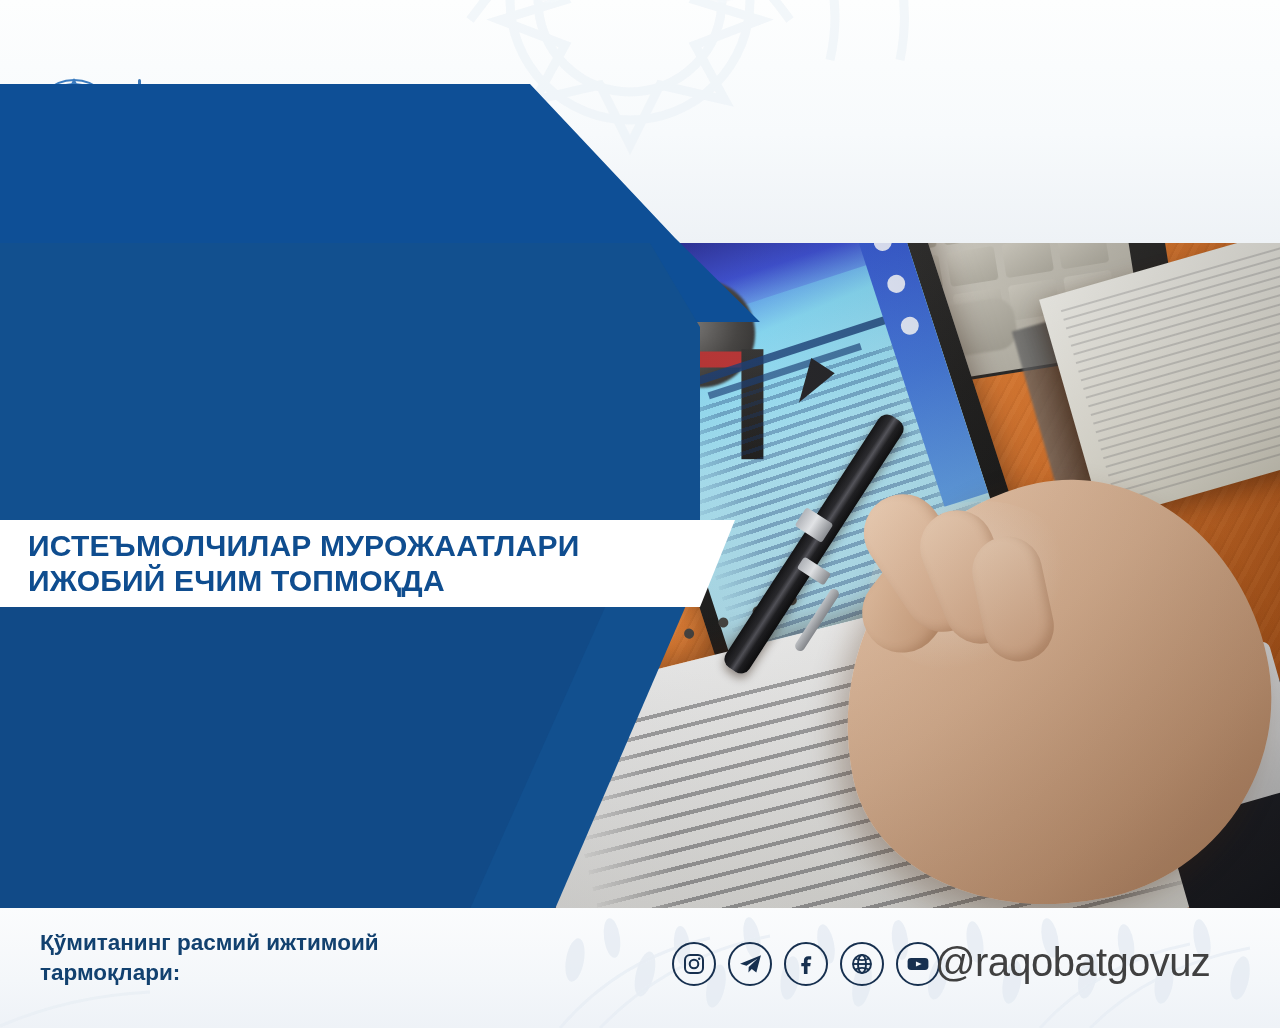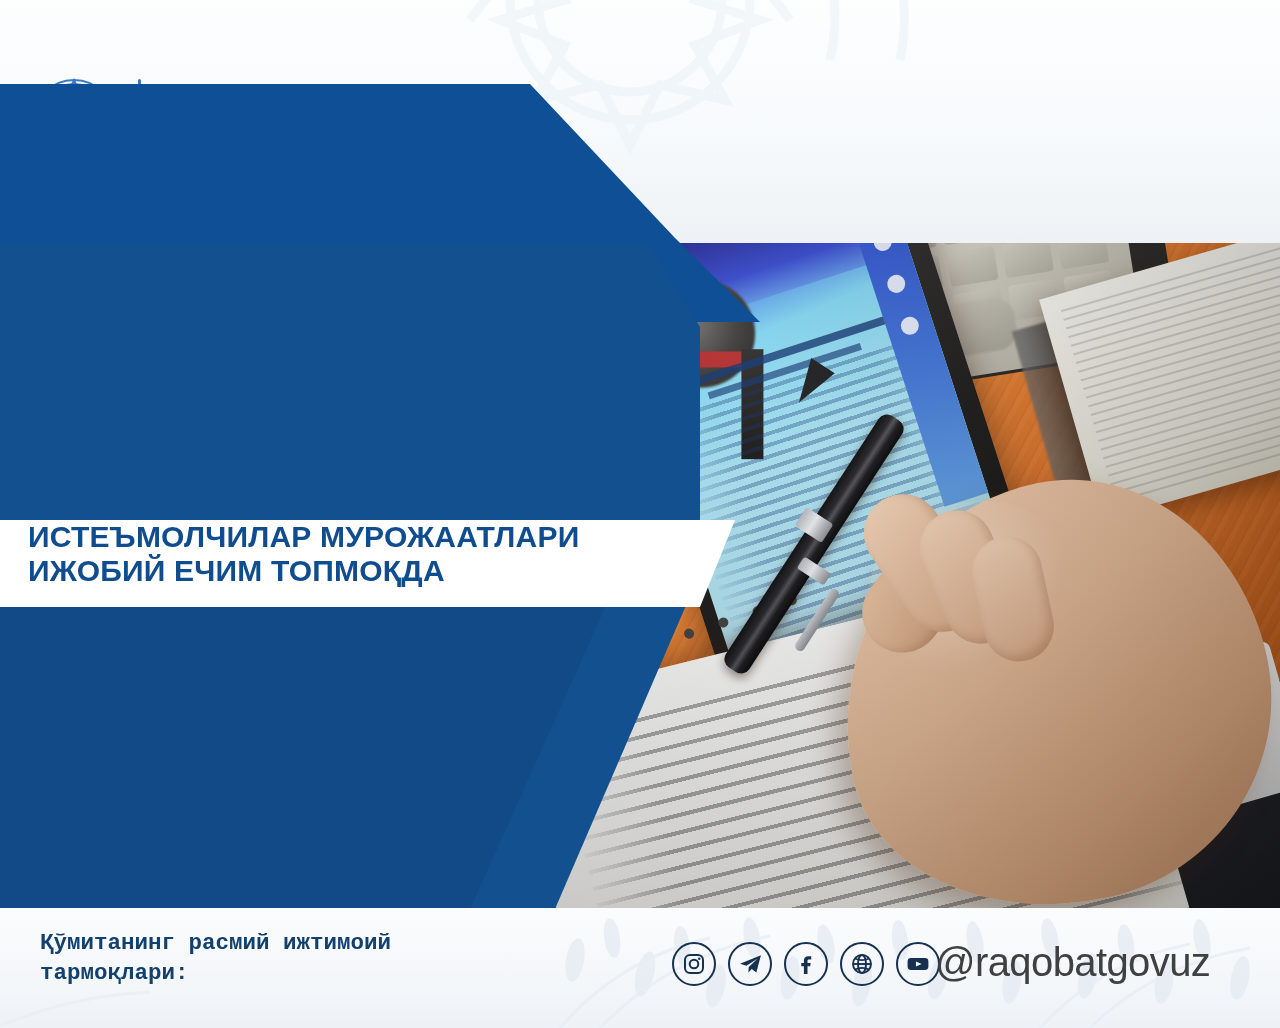--- a/index.html
+++ b/index.html
@@ -268,39 +268,38 @@
     background:#114a87; z-index:7;
     clip-path:polygon(0 0, 620px 0, 620px 14px, 470px 349px, 0 349px);
   }
 
   
   .title-band {
     position:absolute; left:0; top:520px; width:740px; height:87px;
     background:#ffffff; z-index:9;
     clip-path:polygon(0 0, 735px 0, 700px 87px, 0 87px);
     box-shadow:0 6px 14px rgba(0,0,0,.16);
-    display:flex; align-items:flex-start;
+    display:flex; align-items:center;
   }
   .title-text {
     padding-left:28px; color:#0f4d8f; font-weight:bold;
     font-size:30px; line-height:1.14; letter-spacing:.2px; white-space:pre-line;
   }
 
   
   .footer {
     position:absolute; left:0; top:908px; width:1280px; height:120px;
     background:linear-gradient(180deg,#fbfcfd,#f4f7fa 60%,#eef2f7);
     z-index:10; overflow:hidden;
   }
   .footer-pattern { position:absolute; inset:0; opacity:.9; pointer-events:none; }
   .footer-left {
     position:absolute; left:40px; top:20px; z-index:3;
     color:#12416f; font-weight:bold; font-size:22.5px; line-height:1.34;
     white-space:pre-line;
-    font-family:Liberation Mono, monospace;
   }
   .social {
     position:absolute; left:672px; top:942px; z-index:12;
     display:flex; align-items:center; gap:12px;
   }
   .soc {
     width:44px; height:44px; border-radius:50%;
     border:2.6px solid #17304f; display:flex; align-items:center; justify-content:center;
     color:#17304f; flex:none;
   }

